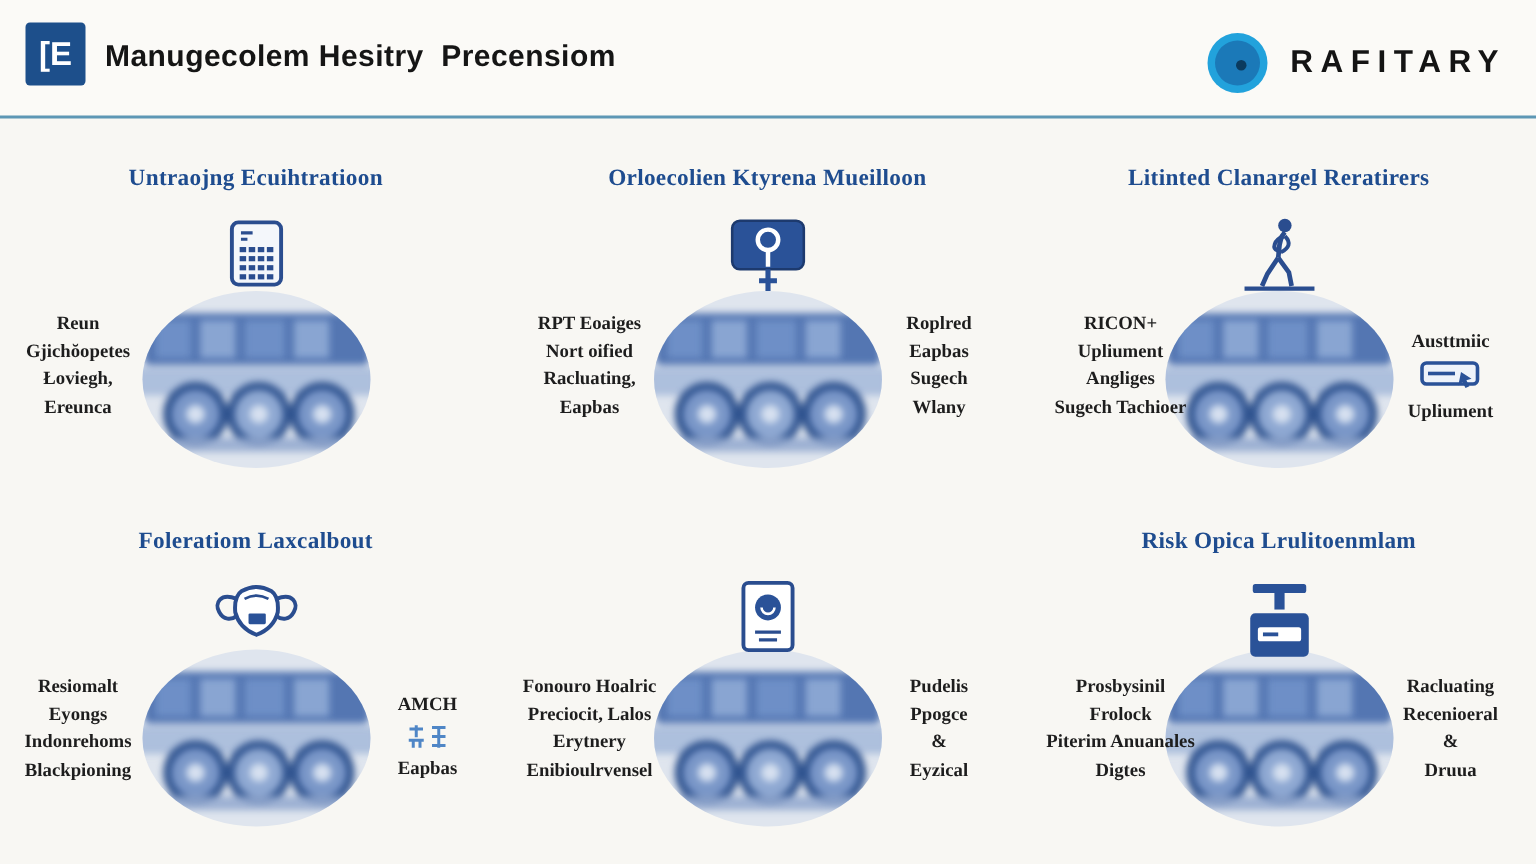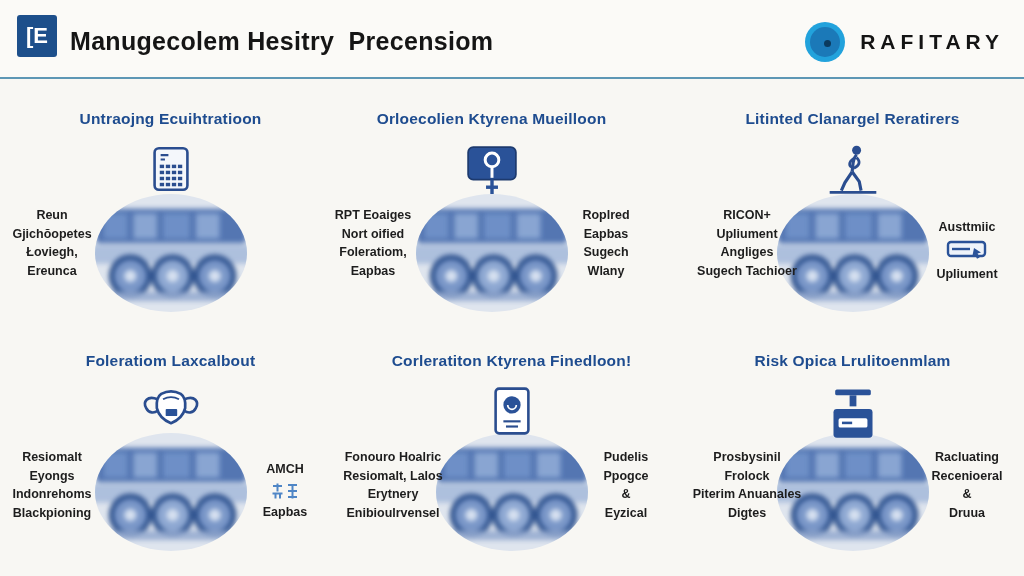--- a/index.html
+++ b/index.html
@@ -11,34 +11,34 @@
   
   .hdr { position:absolute; top:0; left:0; width:100%; height:77px; background:#fbfaf7; }
   .logo-sq {
     position:absolute; left:17px; top:15px; width:40px; height:42px;
     background:#1d4f8b; border-radius:3px; color:#fff;
     display:flex; align-items:center; justify-content:center;
     font-size:22px; font-weight:700;
   }
   .hdr-title {
     position:absolute; left:70px; top:27px; margin:0;
-    font-size:25px; font-weight:700; color:#151515; letter-spacing:.3px;
+    font-size:20px; font-weight:700; color:#151515; letter-spacing:.3px;
     white-space:pre;
   }
   .brand { position:absolute; right:20px; top:22px; display:flex; align-items:center; gap:15px; }
   .bm-outer { position:relative; width:40px; height:40px; border-radius:50%; background:#22a2dc; display:block; }
   .bm-white { position:absolute; inset:8px; border-radius:50%; background:#f4f8fb; }
   .bm-dot   { position:absolute; inset:5px; border-radius:50%; background:#1b79b8; }
   .bm-core  { position:absolute; left:45%; top:42%; width:7px; height:7px; border-radius:50%; background:#0b3a5e; }
   .brand-text { font-size:21px; font-weight:800; letter-spacing:5px; color:#141414; }
   .divider { position:absolute; top:77px; left:0; width:100%; height:2px; background:#5d97b5; }
 
   
-  .card { position:absolute; width:341px; height:248px; }
-  #s1 { left:0;     top:96px; }  #s2 { left:321px; top:96px; }  #s3 { left:682px; top:96px; }
+  .card { position:absolute; width:341px; height:248px;font-family:Liberation Serif, serif; }
+  #s1 { left:0;     top:96px; }  #s2 { left:341px; top:96px; }  #s3 { left:682px; top:96px; }
   #s4 { left:0;     top:338px; } #s5 { left:341px; top:338px; } #s6 { left:682px; top:338px; }
 
   .sec-title {
     position:absolute; top:14px; left:-8px; right:-8px; margin:0; text-align:center;
     font-size:15.5px; font-weight:700; color:#1e4c8f; letter-spacing:.2px;
   }
   .sec-icon { position:absolute; top:48px; left:0; right:0; display:flex; justify-content:center; z-index:3; }
   .circle {
     position:absolute; top:98px; left:50%; transform:translateX(-50%);
     width:152px; height:118px; border-radius:50%;
@@ -149,21 +149,21 @@
       </svg>
     </div>
     <div class="circle">
       <svg class="machine" viewBox="0 0 220 130">
           <use href="#machine"></use>
         </svg>
     </div>
     <div class="side left">
       <div>RPT Eoaiges</div>
       <div>Nort oified</div>
-      <div>Foleratiom,</div>
+      <div>Racluating,</div>
       <div>Eapbas</div>
     </div>
     <div class="side right">
       <div>Roplred</div>
       <div>Eapbas</div>
       <div>Sugech</div>
       <div>Wlany</div>
     </div>
   </section>
 
@@ -234,38 +234,37 @@
             <path d="M3 4 h9 M7.5 1.5 v8 M2.5 11.5 h10 M5.5 11.5 v5 M10 11.5 v5"></path>
             <path d="M18 3 h9 M22.5 3 v13.5 M18 9 h9 M18 15 h9"></path>
           </g>
         </svg>
       </div>
       <div>Eapbas</div>
     </div>
   </section>
 
   <section class="card r2" id="s5">
-    <h2 class="sec-title">Corleratiton Ktyrena Finedloon!</h2>
     <div class="sec-icon">
       <svg width="38" height="50" viewBox="0 0 44 58">
         <rect x="3" y="3" width="38" height="52" rx="4" fill="#ffffff" stroke="#2a4d8f" stroke-width="3"></rect>
         <circle cx="22" cy="22" r="10" fill="#2a5298"></circle>
         <path d="M17 22 a5 5 0 0 0 10 0" fill="none" stroke="#ffffff" stroke-width="2"></path>
         <line x1="12" y1="41" x2="32" y2="41" stroke="#2a4d8f" stroke-width="2.5"></line>
         <line x1="15" y1="47" x2="29" y2="47" stroke="#2a4d8f" stroke-width="2.5"></line>
       </svg>
     </div>
     <div class="circle">
       <svg class="machine" viewBox="0 0 220 130">
           <use href="#machine"></use>
         </svg>
     </div>
     <div class="side left">
       <div>Fonouro Hoalric</div>
-      <div>Resiomalt, Lalos</div>
+      <div>Preciocit, Lalos</div>
       <div>Erytnery</div>
       <div>Enibioulrvensel</div>
     </div>
     <div class="side right">
       <div>Pudelis</div>
       <div>Ppogce</div>
       <div>&amp;</div>
       <div>Eyzical</div>
     </div>
   </section>

